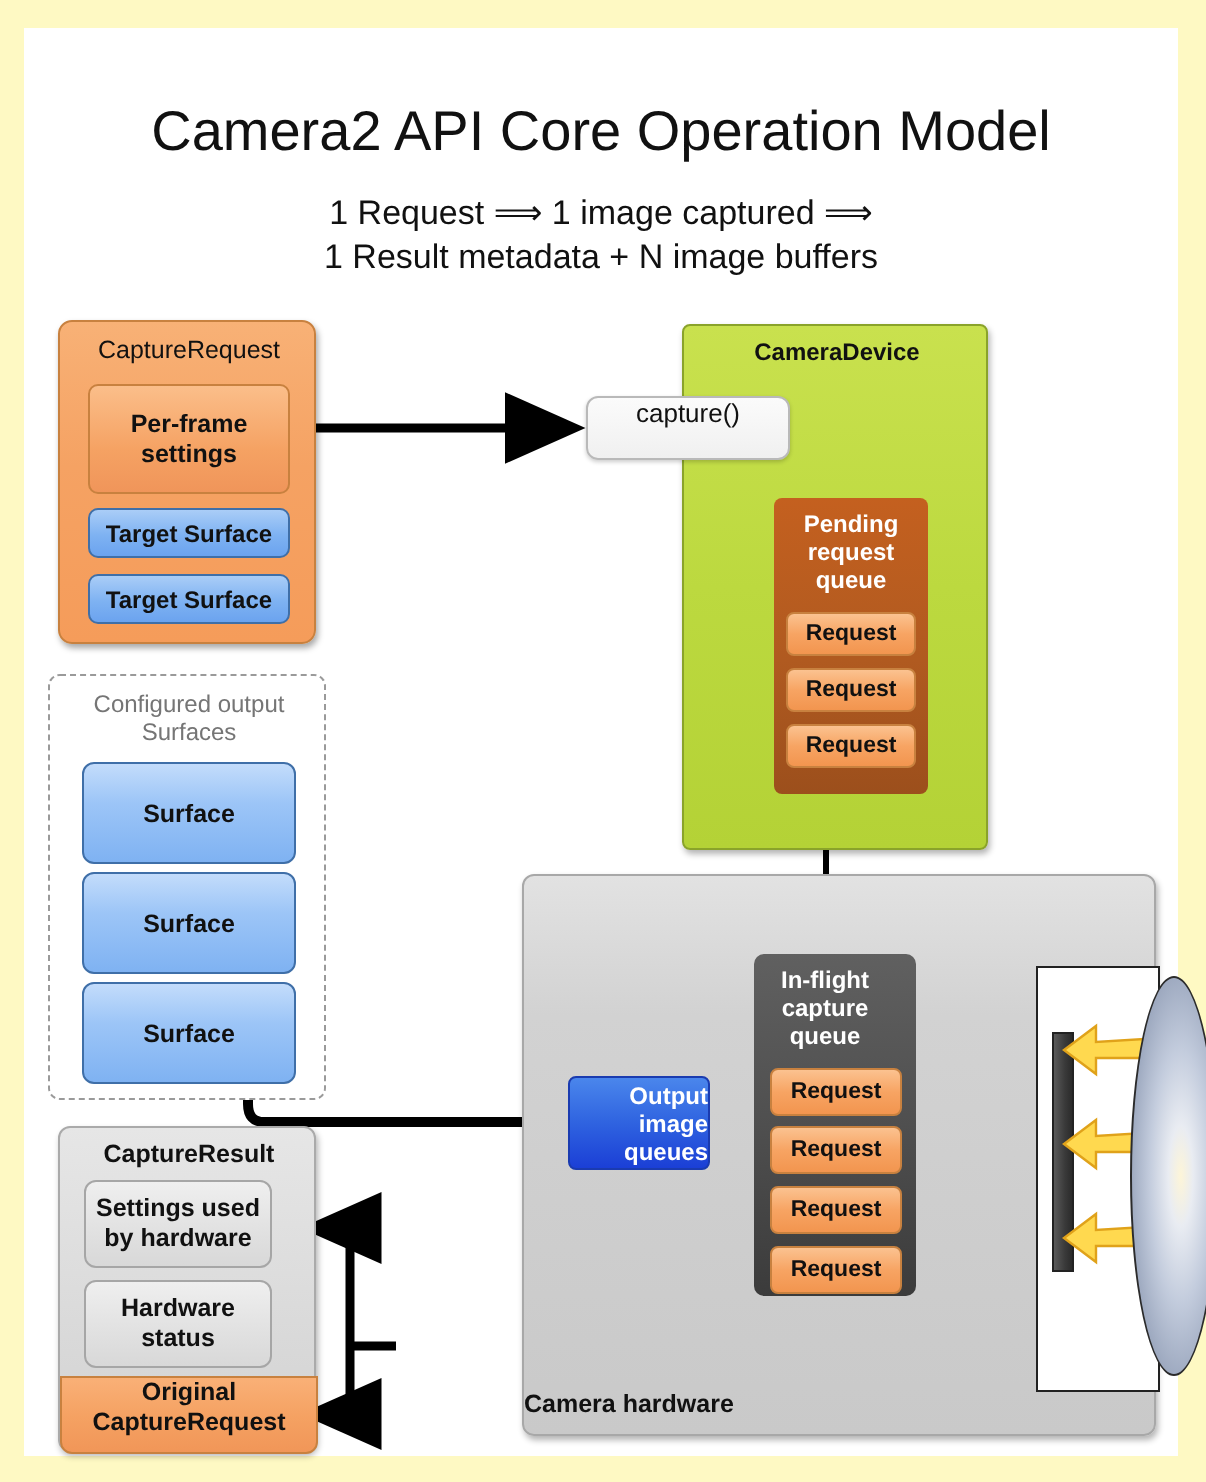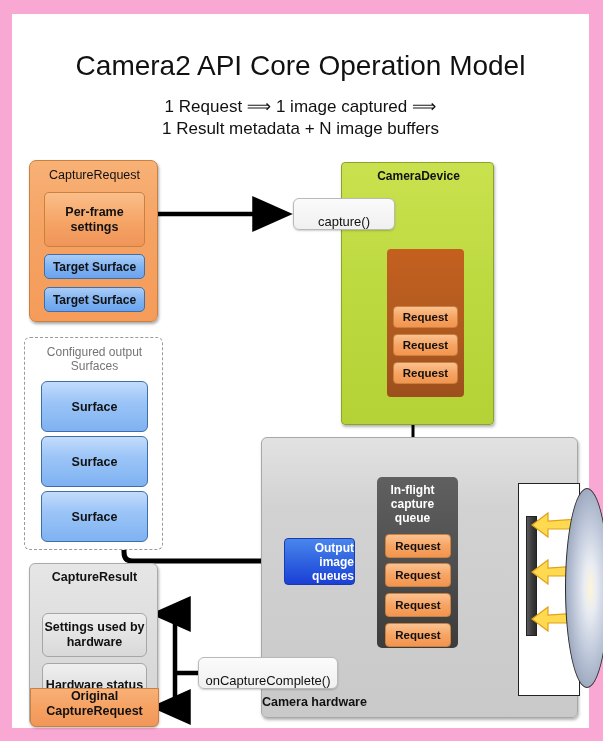--- a/index.html
+++ b/index.html
@@ -4,21 +4,21 @@
 <style>
   html, body {
     margin: 0;
     padding: 0;
     background: #4b6b4f;
   }
   #root {
     position: relative;
     width: 603px;
     height: 741px;
-    background: #f9a8d4;
+    background: #fef9c3;
     overflow: hidden;
     font-family: "Liberation Sans", sans-serif;
   }
   #canvas {
     position: absolute;
     left: 12px;
     top: 14px;
     width: 577px;
     height: 714px;
     background: #ffffff;
@@ -133,21 +133,21 @@
   .req-chip span { font-size: 11.5px; font-weight: bold; color: #111; }
   .pq-r1 { top: 57px; }
   .pq-r2 { top: 85px; }
   .pq-r3 { top: 113px; }
 
   
   .callout {
     background: linear-gradient(to bottom, #fbfbfb 0%, #f0f0f0 100%);
     border: 1px solid #b9b9b9;
     border-radius: 6px;
-    display: flex; align-items: flex-end; justify-content: center;
+    display: flex; align-items: flex-start; justify-content: center;
     box-shadow: 0 1px 2px rgba(0,0,0,0.2);
   }
   .callout span { font-size: 13px; color: #111; }
   .capture-fn { left: 281px; top: 184px; width: 102px; height: 32px; }
   .oncapture { left: 186px; top: 643px; width: 140px; height: 32px; }
 
   
   .camera-hw {
     left: 249px; top: 423px; width: 317px; height: 281px;
     background: linear-gradient(to bottom, #e2e2e2 0%, #d2d2d2 25%, #c9c9c9 100%);
@@ -208,25 +208,25 @@
     background: linear-gradient(to bottom, #e6e6e6 0%, #dcdcdc 50%, #d2d2d2 100%);
     border: 1px solid #aaaaaa;
     border-radius: 6px;
     box-shadow: 1px 2px 3px rgba(0,0,0,0.3);
   }
   .crs-title {
     left: 0; top: 6px; width: 129px;
     text-align: center; font-size: 12.5px; font-weight: bold; color: #111;
   }
   .crs-sub {
-    left: 12px; width: 105px; height: 44px;
+    left: 12px; width: 94px; height: 44px;
     background: linear-gradient(to bottom, #efefef 0%, #e3e3e3 50%, #d8d8d8 100%);
     border: 1px solid #a6a6a6;
     border-radius: 6px;
-    display: flex; align-items: center; justify-content: center; margin-top: 23px;
+    display: flex; align-items: center; justify-content: center;
   }
   .crs-sub span {
     text-align: center; font-size: 12.5px; font-weight: bold; color: #111; line-height: 15px;
   }
   .crs-s1 { top: 26px; }
   .crs-s2 { top: 76px; }
   .orig-request {
     left: 0px; top: 124px; width: 129px; height: 39px;
     background: linear-gradient(to bottom, #f9b077 0%, #f5a263 50%, #f19658 100%);
     border: 1px solid #c8813f;
@@ -299,20 +299,21 @@
         <span>Surface</span>
       </div>
       <div class="abs surface-box sf3">
         <span>Surface</span>
       </div>
     </div>
 
     <div class="abs camera-device">
       <div class="abs cd-title">CameraDevice</div>
       <div class="abs pending-queue">
+        <div class="abs pq-title">Pending request queue</div>
         <div class="abs req-chip pq-r1">
           <span>Request</span>
         </div>
         <div class="abs req-chip pq-r2">
           <span>Request</span>
         </div>
         <div class="abs req-chip pq-r3">
           <span>Request</span>
         </div>
       </div>
@@ -349,23 +350,20 @@
           <path d="M50,11 L50,21 L18,21 L18,29 L2,17 L18,5 L18,13 Z" transform="translate(0,47)"></path>
           <path d="M50,11 L50,21 L18,21 L18,29 L2,17 L18,5 L18,13 Z" transform="translate(0,94)"></path>
         </g>
       </svg>
       <div class="abs lens"></div>
     </div>
 
     <div class="abs callout capture-fn">
       <span>capture()</span>
     </div>
-    <div class="abs callout oncapture">
-      <span>onCaptureComplete()</span>
-    </div>
 
     <div class="abs capture-result">
       <div class="abs crs-title">CaptureResult</div>
       <div class="abs crs-sub crs-s1">
         <span>Settings used by hardware</span>
       </div>
       <div class="abs crs-sub crs-s2">
         <span>Hardware status</span>
       </div>
       <div class="abs orig-request">

